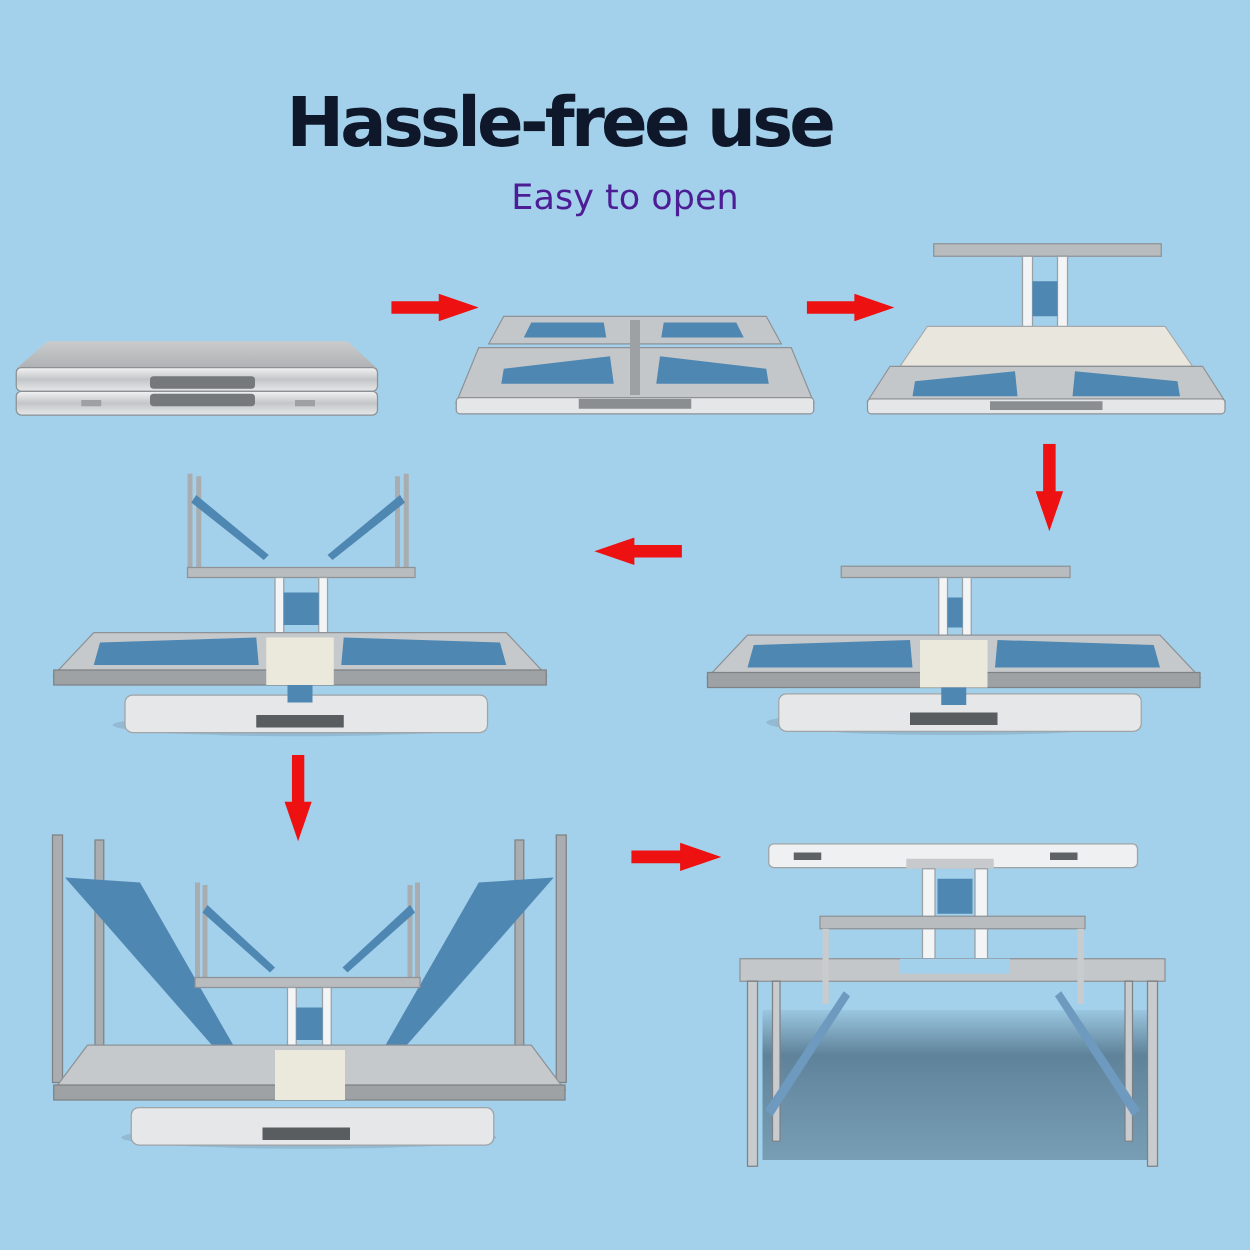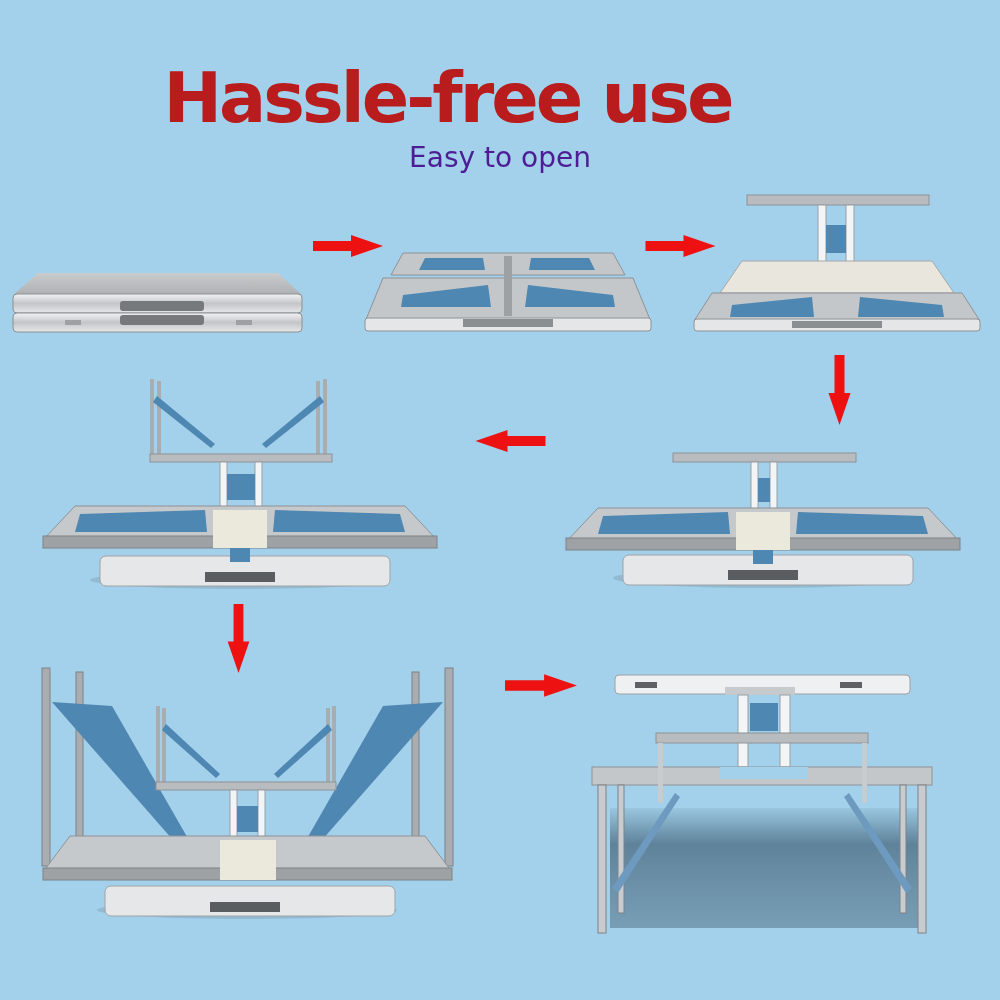--- a/index.html
+++ b/index.html
@@ -4,22 +4,22 @@
   <style>
     html, body { margin: 0; padding: 0; }
     body {
       width: 1000px; height: 1000px; overflow: hidden;
       background: #a3d0ea;
       font-family: "DejaVu Sans", sans-serif;
       position: relative;
     }
     .title {
       position: absolute; left: 0; top: 60px; width: 895px;
-      text-align: center; font-size: 70px; font-weight: bold;
-      letter-spacing: -3px; color: #b91c1c; line-height: 76px;
+      text-align: center; font-size: 55px; font-weight: bold;
+      letter-spacing: -3px; color: #0f172a; line-height: 76px;
     }
     .subtitle {
       position: absolute; left: 0; top: 140px; width: 1000px;
       text-align: center; font-size: 28px; color: #4c1d95; line-height: 36px;
     }
     .step { position: absolute; }
     .step svg { display: block; width: 100%; height: 100%; }
     .arrow { position: absolute; }
     .arrow svg { display: block; width: 100%; height: 100%; }
   </style>

